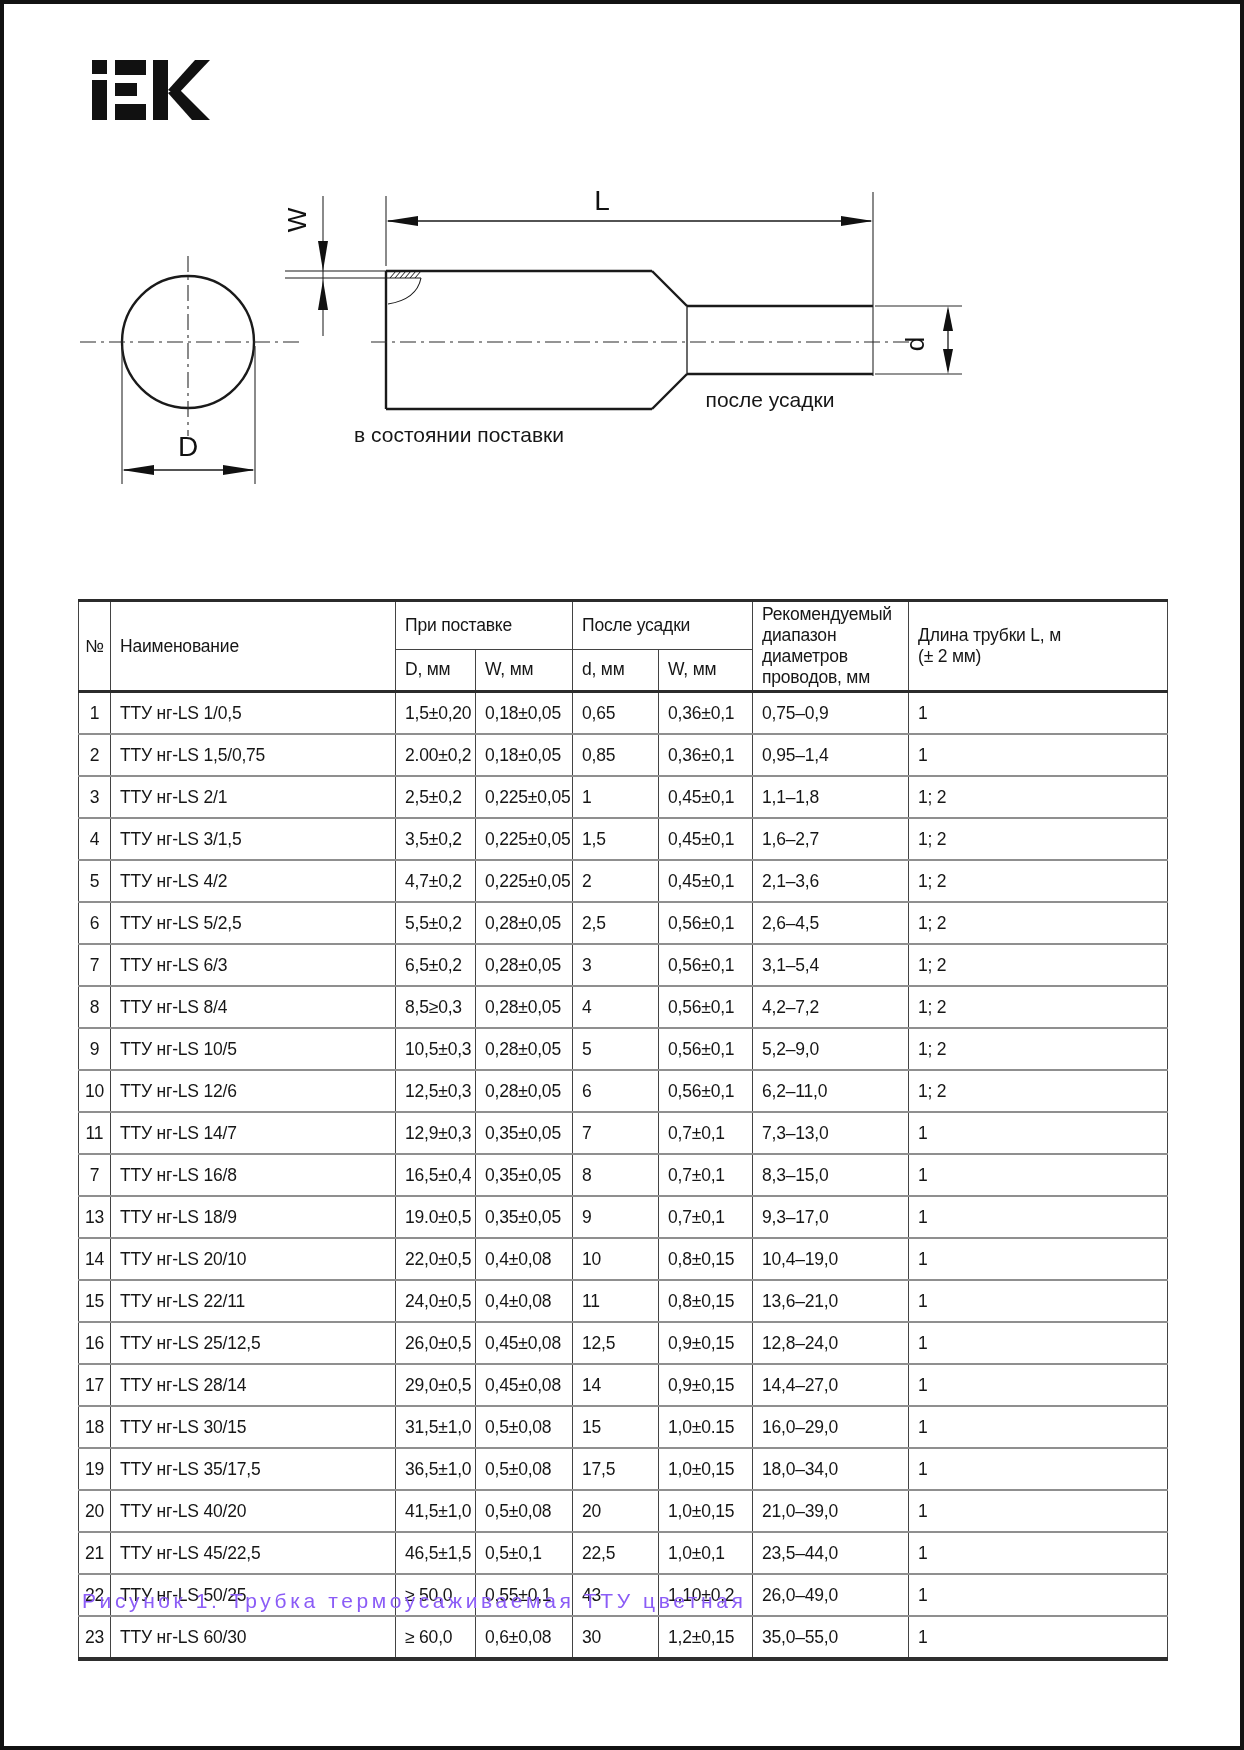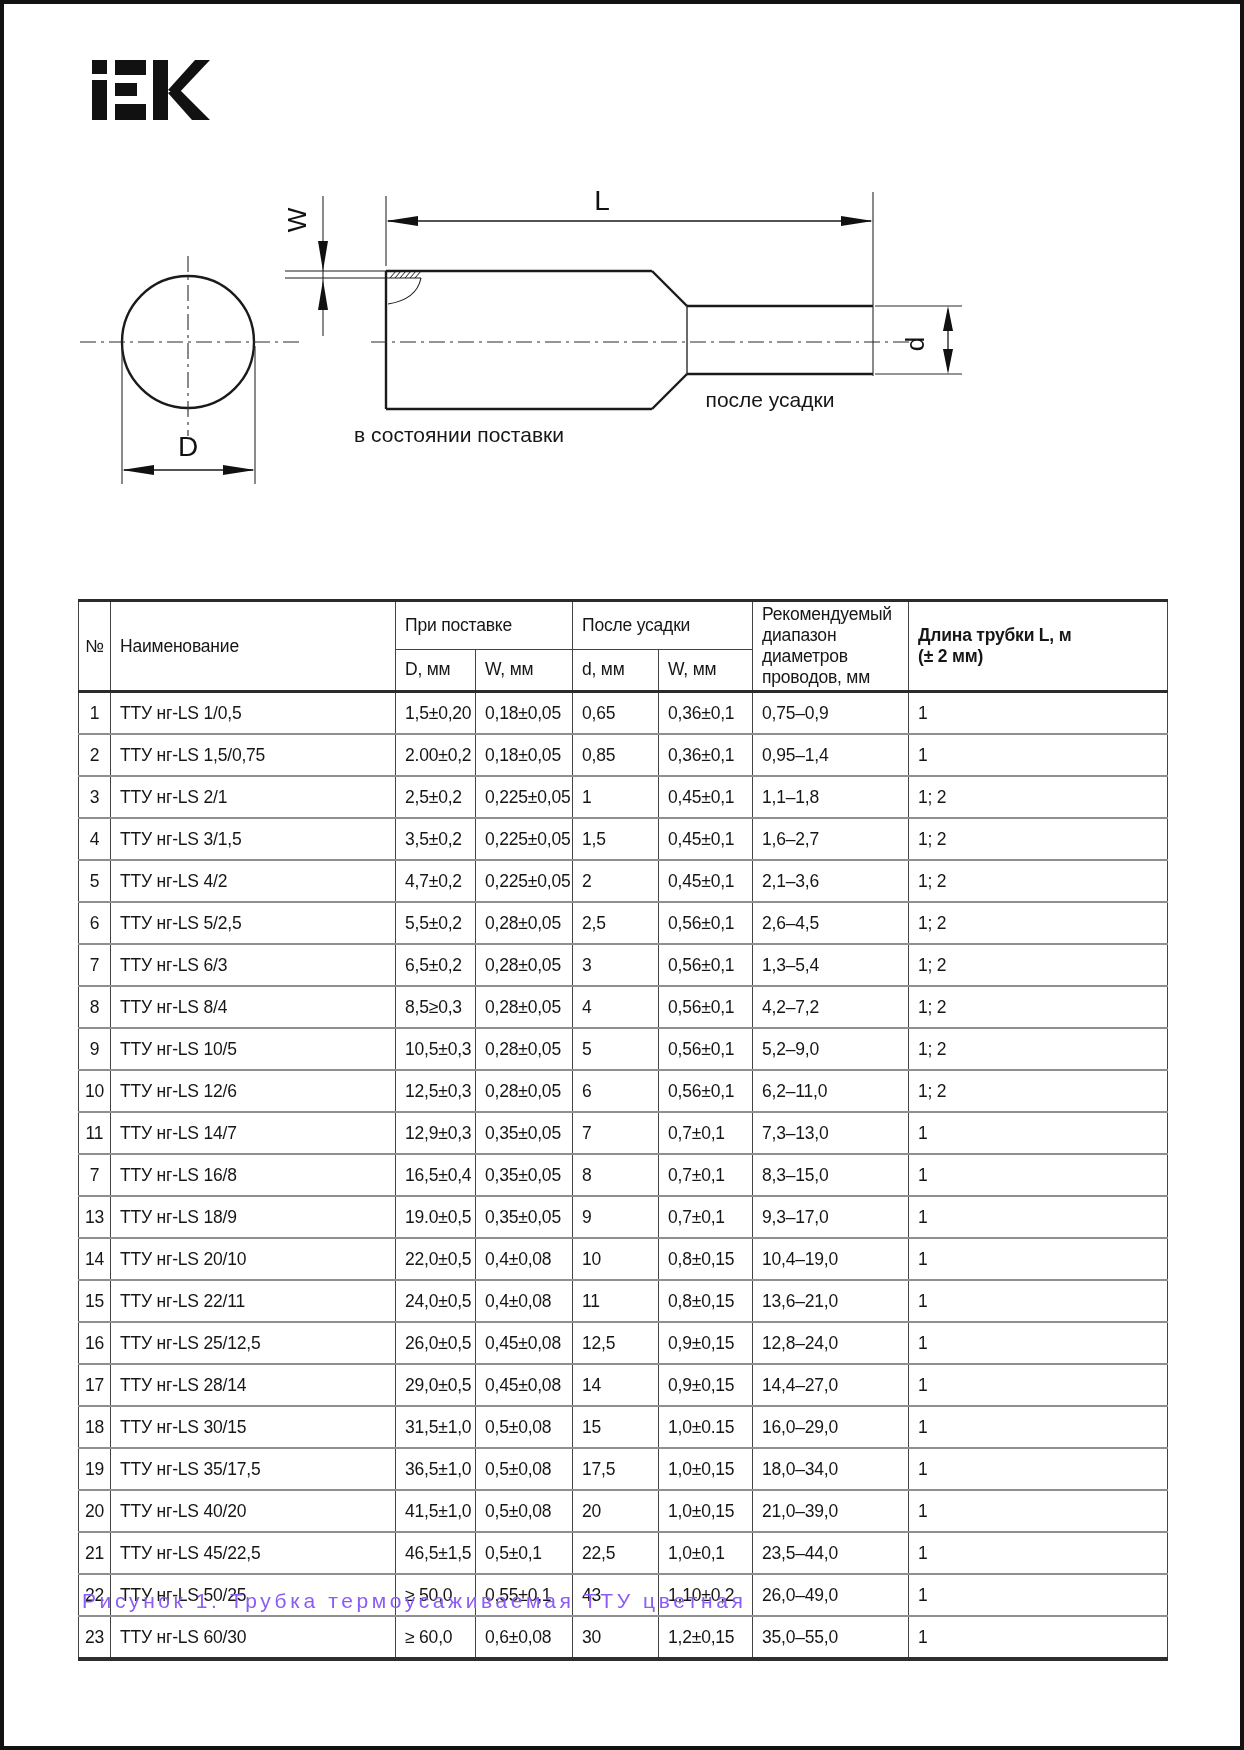--- a/index.html
+++ b/index.html
@@ -40,21 +40,21 @@
   }
   .spec-table thead { border-bottom:3px solid #2b2b2b; }
   .spec-table thead tr:first-child th { height:38px; }
   .spec-table thead tr:last-child th { height:32px; }
   .spec-table thead th.grp { border-bottom:1.5px solid #434343; }
   .spec-table tbody td { height:36px; }
   .spec-table tbody tr td { border-top:2px solid #8f8f8f; }
   .spec-table tbody tr:first-child td { border-top:none; }
   .spec-table td.c0, .spec-table th.c-num { text-align:center; padding-left:2px; padding-right:2px; }
   .spec-table th.c-range { white-space:normal; padding-right:10px; }
-  .spec-table th.c-len  { white-space:normal; padding-right:95px;font-weight:bold; }
+  .spec-table th.c-len  { white-space:normal; padding-right:95px; }
 
   .figure-caption {
     position:absolute; left:78px; top:1585px;
     font-size:21px; letter-spacing:3.6px;
     color:#8b5cf6;
     white-space:nowrap;
     text-align:center;
   }
 </style>
 </head>
@@ -232,21 +232,21 @@
           <td class="c6">2,6–4,5</td>
           <td class="c7">1; 2</td>
         </tr>
         <tr>
           <td class="c0">7</td>
           <td class="c1">ТТУ нг-LS 6/3</td>
           <td class="c2">6,5±0,2</td>
           <td class="c3">0,28±0,05</td>
           <td class="c4">3</td>
           <td class="c5">0,56±0,1</td>
-          <td class="c6">1,3–5,4</td>
+          <td class="c6">3,1–5,4</td>
           <td class="c7">1; 2</td>
         </tr>
         <tr>
           <td class="c0">8</td>
           <td class="c1">ТТУ нг-LS 8/4</td>
           <td class="c2">8,5≥0,3</td>
           <td class="c3">0,28±0,05</td>
           <td class="c4">4</td>
           <td class="c5">0,56±0,1</td>
           <td class="c6">4,2–7,2</td>

